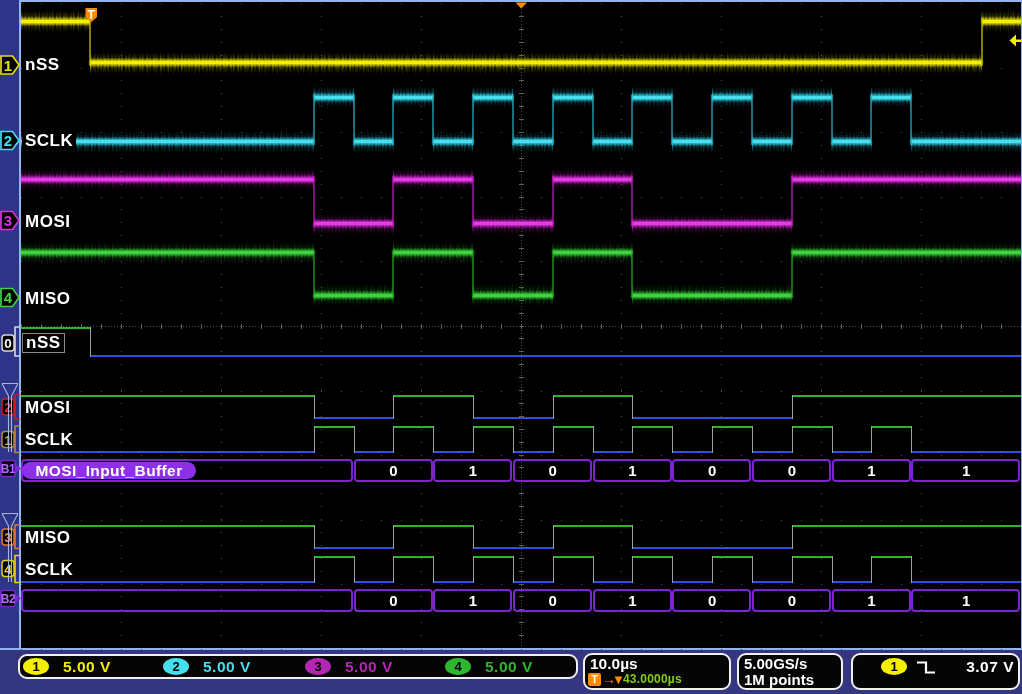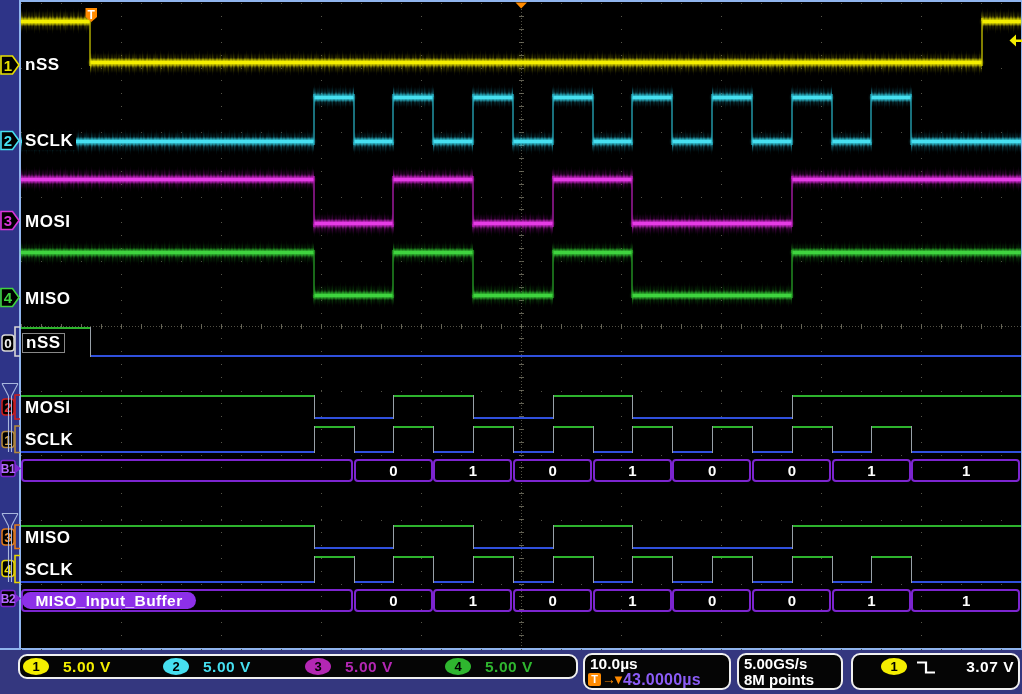--- a/index.html
+++ b/index.html
@@ -366,38 +366,38 @@
 <div class="a" style="left:592.6px;top:458.8px;width:79.2px;height:23.0px;border:2px solid #7c25cf;border-radius:4px;box-sizing:border-box;"></div>
 <div class="a" style="left:592.6px;top:462.0px;width:79.7px;text-align:center;color:#fff;font-weight:bold;font-size:15px;">1</div>
 <div class="a" style="left:672.3px;top:458.8px;width:79.2px;height:23.0px;border:2px solid #7c25cf;border-radius:4px;box-sizing:border-box;"></div>
 <div class="a" style="left:672.3px;top:462.0px;width:79.7px;text-align:center;color:#fff;font-weight:bold;font-size:15px;">0</div>
 <div class="a" style="left:752.0px;top:458.8px;width:79.2px;height:23.0px;border:2px solid #7c25cf;border-radius:4px;box-sizing:border-box;"></div>
 <div class="a" style="left:752.0px;top:462.0px;width:79.7px;text-align:center;color:#fff;font-weight:bold;font-size:15px;">0</div>
 <div class="a" style="left:831.7px;top:458.8px;width:79.2px;height:23.0px;border:2px solid #7c25cf;border-radius:4px;box-sizing:border-box;"></div>
 <div class="a" style="left:831.7px;top:462.0px;width:79.7px;text-align:center;color:#fff;font-weight:bold;font-size:15px;">1</div>
 <div class="a" style="left:911.4px;top:458.8px;width:109.1px;height:23.0px;border:2px solid #7c25cf;border-radius:4px;box-sizing:border-box;"></div>
 <div class="a" style="left:911.4px;top:462.0px;width:109.6px;text-align:center;color:#fff;font-weight:bold;font-size:15px;">1</div>
+<div class="a" style="left:22px;top:461.8px;width:174px;height:17.5px;background:#8d30e8;border-radius:9px;color:#fff;font-weight:bold;font-size:15.5px;text-align:center;line-height:18px;letter-spacing:0.4px;">MOSI_Input_Buffer</div>
 <div class="a" style="left:21.0px;top:588.8px;width:332.0px;height:23.0px;border:2px solid #7c25cf;border-radius:4px;box-sizing:border-box;"></div>
 <div class="a" style="left:353.5px;top:588.8px;width:79.2px;height:23.0px;border:2px solid #7c25cf;border-radius:4px;box-sizing:border-box;"></div>
 <div class="a" style="left:353.5px;top:592.0px;width:79.7px;text-align:center;color:#fff;font-weight:bold;font-size:15px;">0</div>
 <div class="a" style="left:433.2px;top:588.8px;width:79.2px;height:23.0px;border:2px solid #7c25cf;border-radius:4px;box-sizing:border-box;"></div>
 <div class="a" style="left:433.2px;top:592.0px;width:79.7px;text-align:center;color:#fff;font-weight:bold;font-size:15px;">1</div>
 <div class="a" style="left:512.9px;top:588.8px;width:79.2px;height:23.0px;border:2px solid #7c25cf;border-radius:4px;box-sizing:border-box;"></div>
 <div class="a" style="left:512.9px;top:592.0px;width:79.7px;text-align:center;color:#fff;font-weight:bold;font-size:15px;">0</div>
 <div class="a" style="left:592.6px;top:588.8px;width:79.2px;height:23.0px;border:2px solid #7c25cf;border-radius:4px;box-sizing:border-box;"></div>
 <div class="a" style="left:592.6px;top:592.0px;width:79.7px;text-align:center;color:#fff;font-weight:bold;font-size:15px;">1</div>
 <div class="a" style="left:672.3px;top:588.8px;width:79.2px;height:23.0px;border:2px solid #7c25cf;border-radius:4px;box-sizing:border-box;"></div>
 <div class="a" style="left:672.3px;top:592.0px;width:79.7px;text-align:center;color:#fff;font-weight:bold;font-size:15px;">0</div>
 <div class="a" style="left:752.0px;top:588.8px;width:79.2px;height:23.0px;border:2px solid #7c25cf;border-radius:4px;box-sizing:border-box;"></div>
 <div class="a" style="left:752.0px;top:592.0px;width:79.7px;text-align:center;color:#fff;font-weight:bold;font-size:15px;">0</div>
 <div class="a" style="left:831.7px;top:588.8px;width:79.2px;height:23.0px;border:2px solid #7c25cf;border-radius:4px;box-sizing:border-box;"></div>
 <div class="a" style="left:831.7px;top:592.0px;width:79.7px;text-align:center;color:#fff;font-weight:bold;font-size:15px;">1</div>
 <div class="a" style="left:911.4px;top:588.8px;width:109.1px;height:23.0px;border:2px solid #7c25cf;border-radius:4px;box-sizing:border-box;"></div>
 <div class="a" style="left:911.4px;top:592.0px;width:109.6px;text-align:center;color:#fff;font-weight:bold;font-size:15px;">1</div>
-<div class="a" style="left:22px;top:591.8px;width:174px;height:17.5px;background:#8d30e8;border-radius:9px;color:#fff;font-weight:bold;font-size:15.5px;text-align:center;line-height:18px;letter-spacing:0.4px;">MISO_Input_Buffer</div>
 <div class="lbl" style="left:22px;top:55px;">nSS</div>
 <div class="lbl" style="left:22px;top:131px;">SCLK</div>
 <div class="lbl" style="left:22px;top:212px;">MOSI</div>
 <div class="lbl" style="left:22px;top:289px;">MISO</div>
 <div class="lbl" style="left:22px;top:333px;border:1px solid #888;line-height:18px;">nSS</div>
 <div class="lbl" style="left:22px;top:398px;">MOSI</div>
 <div class="lbl" style="left:22px;top:430px;">SCLK</div>
 <div class="lbl" style="left:22px;top:528px;">MISO</div>
 <div class="lbl" style="left:22px;top:560px;">SCLK</div>
 <svg class="a" style="left:0;top:0;" width="1022" height="694" viewBox="0 0 1022 694">
@@ -447,20 +447,20 @@
 <div class="a" style="left:163px;top:658px;width:26px;height:17px;background:#46dff0;border-radius:50%;color:#000;font-weight:bold;font-size:13px;text-align:center;line-height:17px;">2</div>
 <div class="a" style="left:203px;top:658px;color:#46dff0;font-weight:bold;font-size:15.5px;line-height:17px;letter-spacing:0.5px;">5.00 V</div>
 <div class="a" style="left:305px;top:658px;width:26px;height:17px;background:#b327b3;border-radius:50%;color:#000;font-weight:bold;font-size:13px;text-align:center;line-height:17px;">3</div>
 <div class="a" style="left:345px;top:658px;color:#b327b3;font-weight:bold;font-size:15.5px;line-height:17px;letter-spacing:0.5px;">5.00 V</div>
 <div class="a" style="left:445px;top:658px;width:26px;height:17px;background:#2fb62f;border-radius:50%;color:#000;font-weight:bold;font-size:13px;text-align:center;line-height:17px;">4</div>
 <div class="a" style="left:485px;top:658px;color:#2fb62f;font-weight:bold;font-size:15.5px;line-height:17px;letter-spacing:0.5px;">5.00 V</div>
 <div class="a" style="left:590px;top:656px;color:#fff;font-weight:bold;font-size:15.5px;line-height:16px;">10.0µs</div>
 <div class="a" style="left:588px;top:673px;width:13px;height:13px;background:#ff8a00;border-radius:2px;color:#fff;font-weight:bold;font-size:11px;text-align:center;line-height:13px;">T</div>
 <div class="a" style="left:602px;top:671px;color:#ff8a00;font-weight:bold;font-size:14px;line-height:16px;">→</div>
 <div class="a" style="left:612px;top:672px;color:#ff8a00;font-size:13px;line-height:15px;">▼</div>
-<div class="a" style="left:623px;top:671px;color:#8b5cf6;font-weight:bold;font-size:16px;line-height:17px;letter-spacing:0.2px;">43.0000µs</div>
+<div class="a" style="left:623px;top:671px;color:#84cc16;font-weight:bold;font-size:12px;line-height:17px;letter-spacing:0.2px;">43.0000µs</div>
 <div class="a" style="left:744px;top:656px;color:#fff;font-weight:bold;font-size:15px;line-height:16px;">5.00GS/s</div>
-<div class="a" style="left:744px;top:672px;color:#fff;font-weight:bold;font-size:15px;line-height:16px;">8M points</div>
+<div class="a" style="left:744px;top:672px;color:#fff;font-weight:bold;font-size:15px;line-height:16px;">1M points</div>
 <div class="a" style="left:881px;top:658px;width:26px;height:17px;background:#f4ee00;border-radius:50%;color:#000;font-weight:bold;font-size:13px;text-align:center;line-height:17px;">1</div>
 <svg class="a" style="left:916px;top:660px;" width="22" height="15" viewBox="0 0 22 15">
       <path d="M1,2.5 L10,2.5 L10,12.5 L19,12.5" fill="none" stroke="#fff" stroke-width="2.2"></path>
     </svg>
 <div class="a" style="left:944px;top:658px;width:70px;text-align:right;color:#fff;font-weight:bold;font-size:15.5px;line-height:17px;letter-spacing:0.5px;">3.07 V</div>
 </div>
 </body></html>

